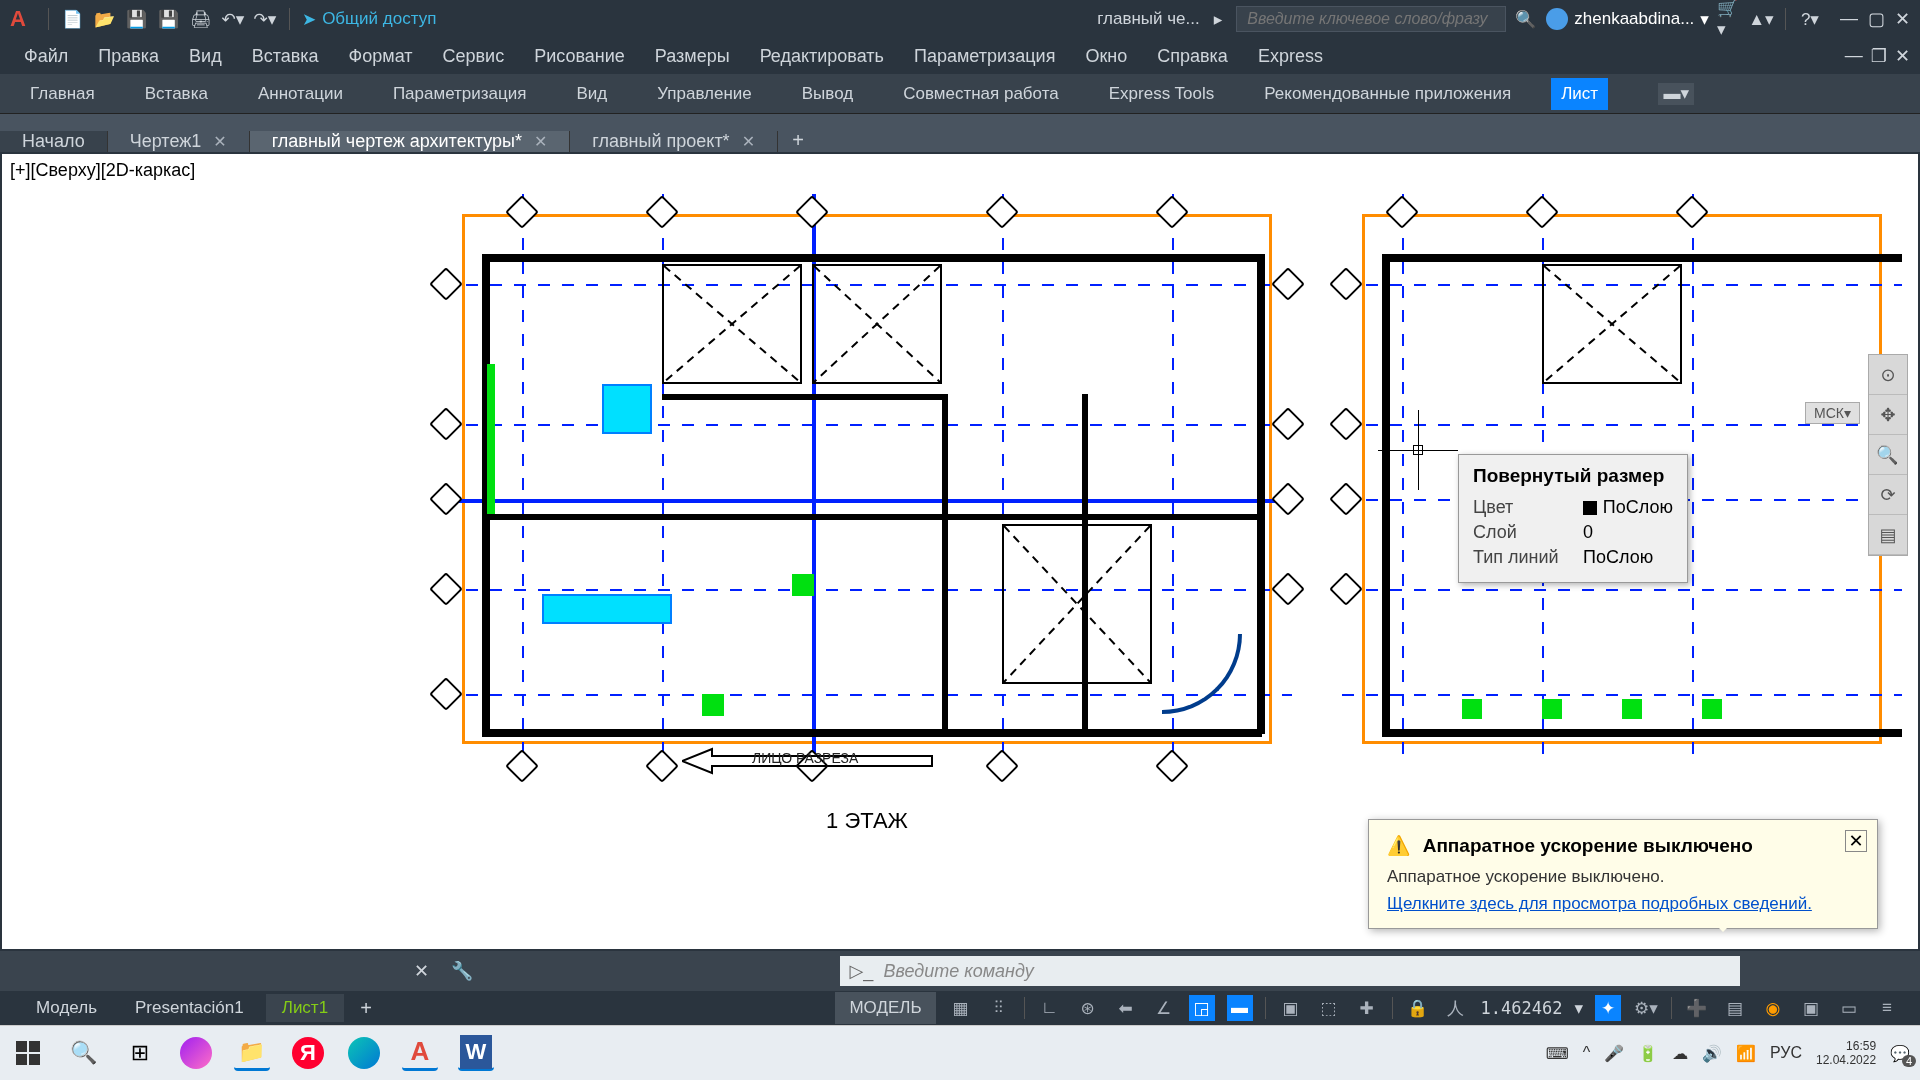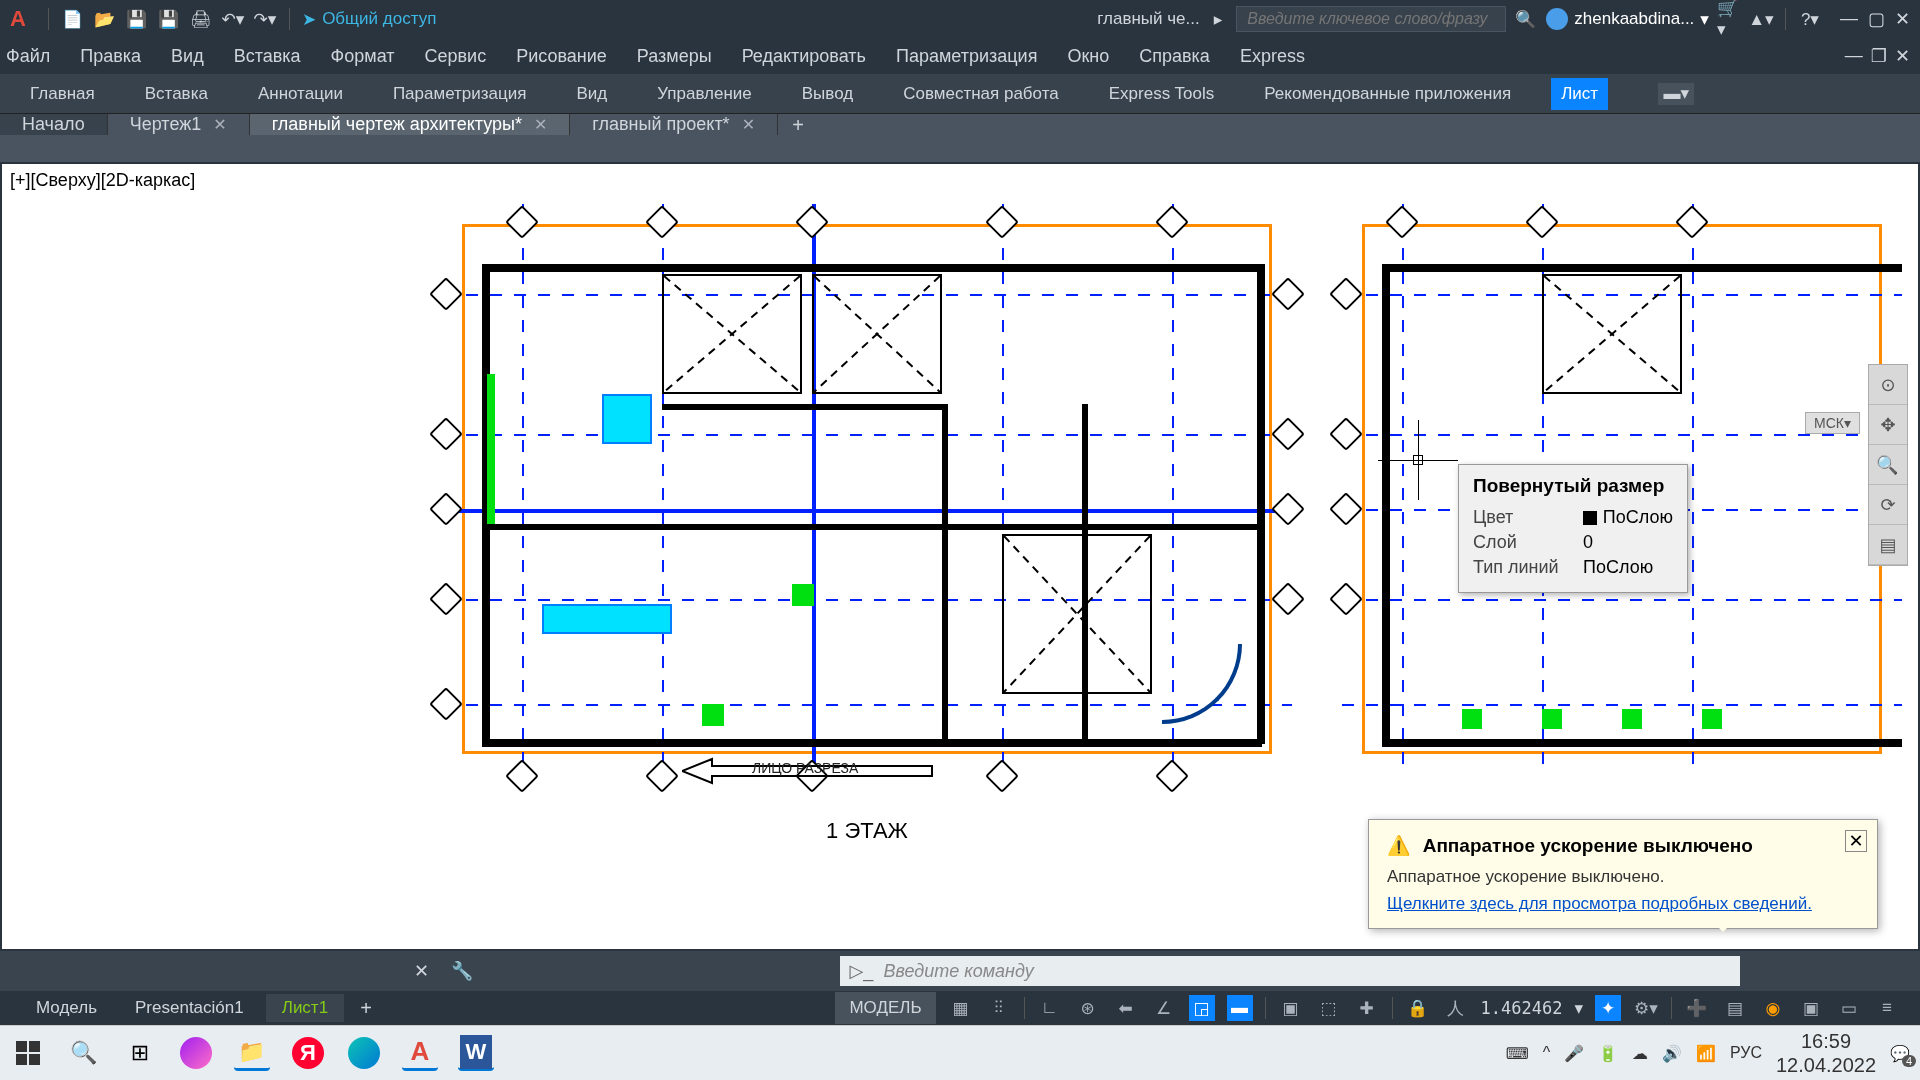--- a/index.html
+++ b/index.html
@@ -9,28 +9,28 @@
 .qat .spacer { flex: 1; }
 .qat .logo { color: #e04a3c; font-weight: bold; font-size: 22px; margin-right: 10px; }
 .qat .icon-btn { width: 24px; height: 24px; display: flex; align-items: center; justify-content: center; color: #cfd5db; cursor: pointer; }
 .qat .sep { width: 1px; height: 22px; background: #555; margin: 0 4px; }
 .qat .share { color: #3db7e4; display: flex; align-items: center; gap: 6px; cursor: pointer; }
 .qat .doc-title { color: #cfd5db; font-size: 17px; }
 .qat .search { background: #38424c; border: 1px solid #4a5460; padding: 3px 10px; width: 270px; color: #aab2bc; font-style: italic; font-size: 16px; }
 .qat .user { color: #ffffff; display: flex; align-items: center; gap: 6px; }
 .qat .winbtns { display: flex; gap: 10px; margin-left: 10px; }
 .qat .winbtns span { color: #cfd5db; cursor: pointer; font-size: 18px; }
-.menubar { height: 36px; background: #2a343e; display: flex; align-items: center; padding: 0 6px; gap: 30px; color: #cfd5db; font-size: 18px; position: relative; }
+.menubar { height: 36px; background: #2a343e; display: flex; align-items: center; padding: 0 24px; gap: 30px; color: #cfd5db; font-size: 18px; position: relative; }
 .menubar .right { position: absolute; right: 10px; display: flex; gap: 8px; }
 .menubar .right span { cursor: pointer; }
 .ribbontabs { height: 40px; background: #38424c; display: flex; align-items: center; padding: 0 20px; gap: 30px; font-size: 17px; color: #cfd5db; border-bottom: 1px solid #222; }
 .ribbontabs .tab { cursor: pointer; padding: 6px 10px; }
 .ribbontabs .tab.active { background: #0a84ff; color: #fff; text-align: right; }
 .ribbontabs .panel-collapse { margin-left: 20px; width: 36px; height: 22px; background: #48525c; display: flex; align-items: center; justify-content: center; }
-.doctabs { height: 48px; background: #495460; display: flex; align-items: flex-start; font-size: 18px; }
+.doctabs { height: 38px; background: #495460; display: flex; align-items: flex-end; font-size: 18px; }
 .doctabs .dtab { padding: 0 22px; display: flex; align-items: center; gap: 12px; color: #cfd5db; border-right: 1px solid #333; cursor: pointer; position: relative; }
 .doctabs .dtab.start { background: #38424c; }
 .doctabs .dtab.active { background: #5a6570; color: #fff; font-weight: 500; }
 .doctabs .close { color: #aab2bc; font-size: 16px; }
 .doctabs .addtab { width: 40px; display: flex; align-items: center; justify-content: center; color: #cfd5db; font-size: 20px; cursor: pointer; }
 .canvas-area { flex: 1; background: #fff; position: relative; border: 2px solid #2a343e; }
 .viewport-label { position: absolute; top: 6px; left: 8px; font-size: 18px; color: #000; }
 .floorplan { position: absolute; top: 40px; left: 440px; width: 850px; height: 620px; }
 .floorplan2 { position: absolute; top: 40px; left: 1340px; width: 560px; height: 620px; }
 .plan-outer { position: absolute; inset: 20px 20px 70px 20px; border: 3px solid #ff8c00; }
@@ -76,21 +76,21 @@
 .layouttabs .modelbtn { background: #48525c; padding: 6px 14px; font-weight: 500; }
 .layouttabs .sicon { width: 26px; height: 26px; display: flex; align-items: center; justify-content: center; cursor: pointer; color: #aab2bc; }
 .layouttabs .sicon.active { background: #0a84ff; color: #fff; }
 .layouttabs .ssep { width: 1px; height: 22px; background: #555; }
 .scale-val { font-family: monospace; }
 .taskbar { height: 55px; background: #e8edf2; display: flex; align-items: center; padding: 0 10px; gap: 20px; border-top: 1px solid #ccc; }
 .taskbar .tb-icon { width: 36px; height: 36px; display: flex; align-items: center; justify-content: center; font-size: 22px; cursor: pointer; border-radius: 4px; }
 .taskbar .active-ind { border-bottom: 3px solid #0078d4; }
 .taskbar .tb-spacer { flex: 1; }
 .taskbar .tray { display: flex; align-items: center; gap: 14px; font-size: 16px; color: #333; }
-.taskbar .clock { text-align: center; line-height: 1.2; font-size: 20px; }
+.taskbar .clock { text-align: right; line-height: 1.2; font-size: 12px; }
 .circle-icon { width: 32px; height: 32px; border-radius: 50%; display: flex; align-items: center; justify-content: center; color: #fff; font-weight: bold; }
 svg { display: block; }
 </style>
 </head>
 <body>
 
 <div class="app">
 
   <div class="qat">
     <span class="logo">A</span>

